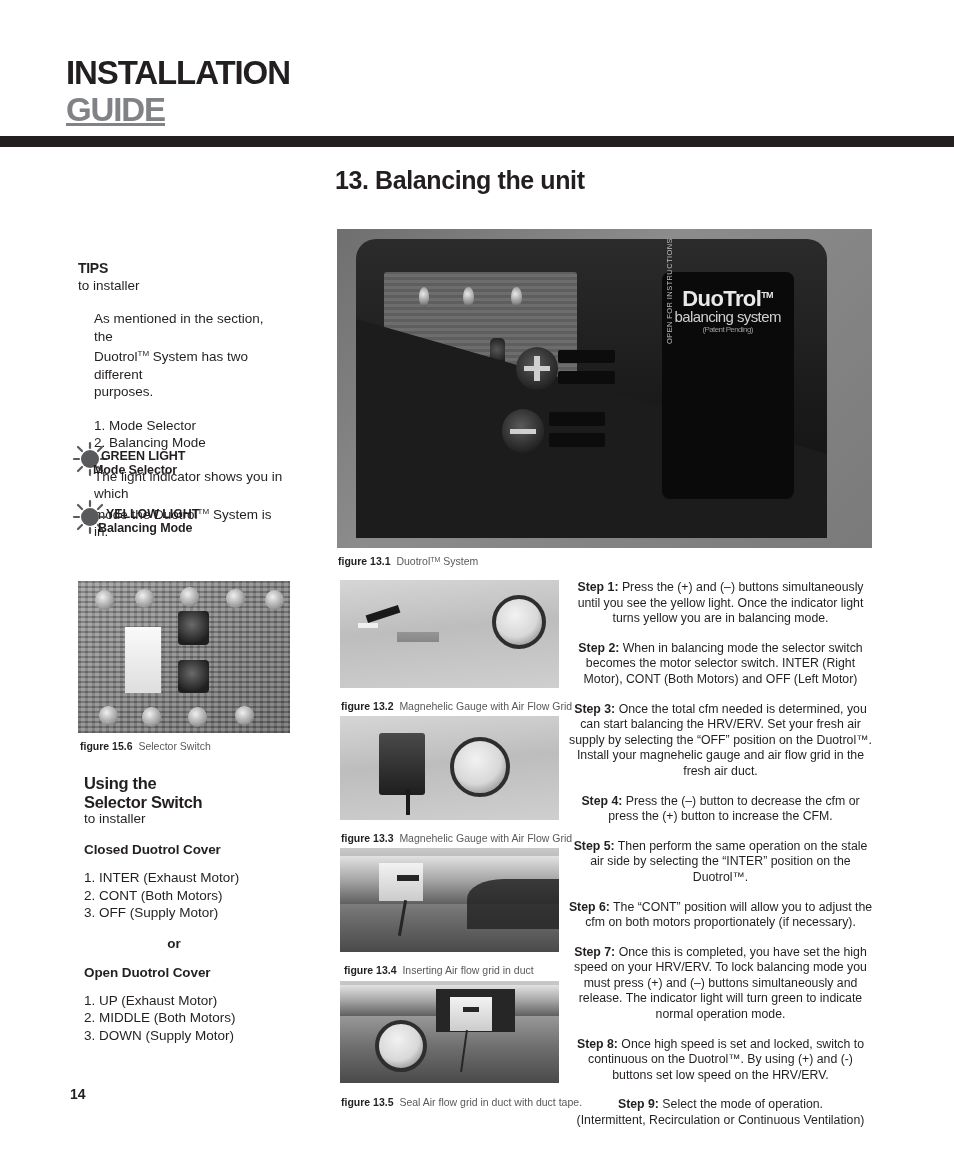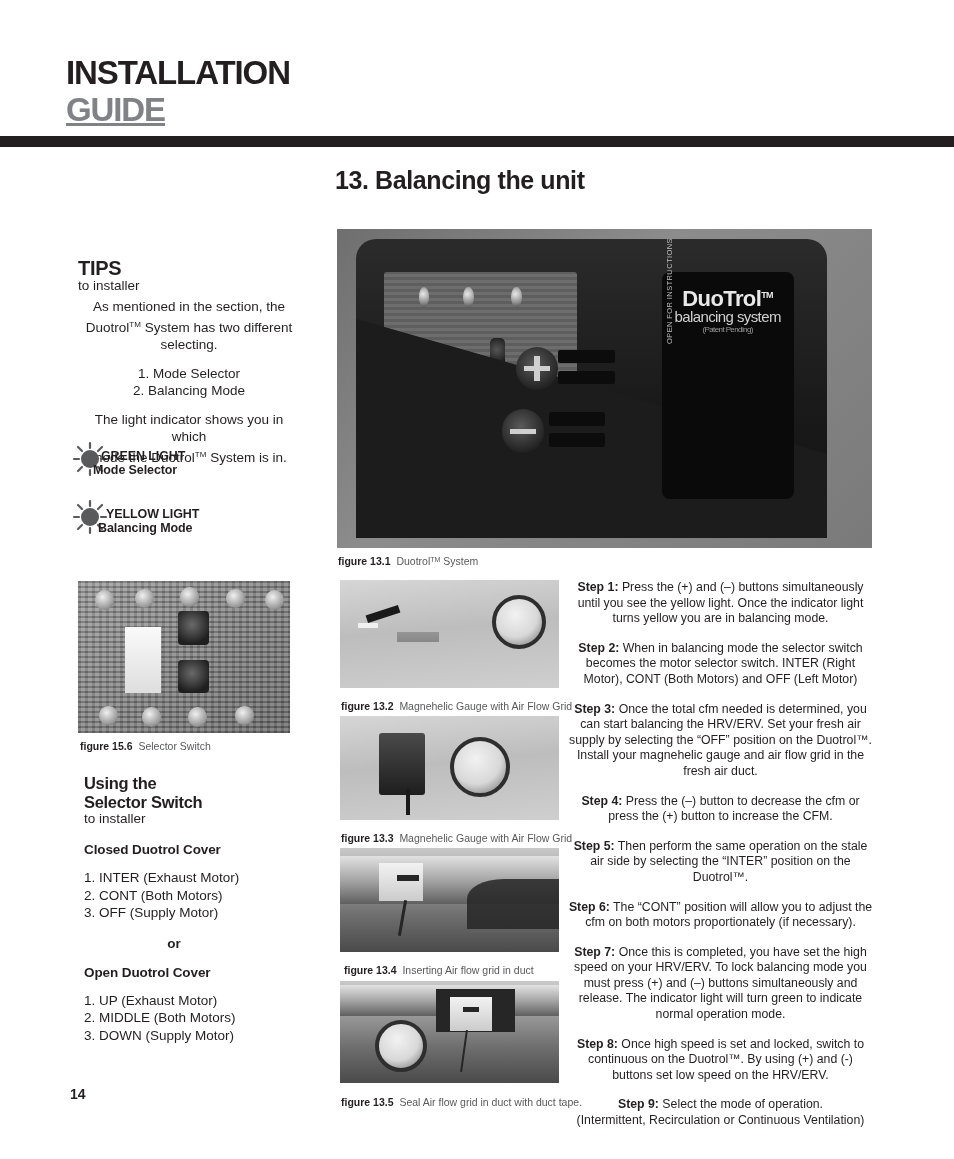--- a/index.html
+++ b/index.html
@@ -65,36 +65,35 @@
   }
 
   
   .col-left {
     position: absolute;
     left: 78px;
     top: 258px;
     width: 222px;
   }
   .tips-heading {
-    font-size: 20px;
+    font-size: 14px;
     font-weight: bold;
     letter-spacing: -0.3px;
     margin: 0 0 0 0;
     line-height: 20px;
   }
   .tips-sub {
     font-size: 13.5px;
     line-height: 16px;
     margin: 0 0 2px 0;
   }
   .body-text {
     font-size: 13.5px;
     line-height: 17.5px;
-    margin: 4px;
-    text-align: center;
+    margin: 16px;
   }
   .para-gap { margin-top: 11px; }
   .tiny-tm {
     font-size: 8px;
     vertical-align: 5px;
     letter-spacing: 0;
   }
 
   
   .light-block {
@@ -437,21 +436,21 @@
 
 <div class="page-title">13. Balancing the unit</div>
 
 <div class="col-left">
   <div class="tips-heading">TIPS</div>
   <div class="tips-sub">to installer</div>
 
   <p class="body-text">
     <span>As mentioned in the section, the</span><br>
     <span>Duotrol</span><span class="tiny-tm">TM</span><span> System has two different</span><br>
-    <span>selecting.</span>
+    <span>purposes.</span>
   </p>
 
   <p class="body-text para-gap">
     <span>1. Mode Selector</span><br>
     <span>2. Balancing Mode</span>
   </p>
 
   <p class="body-text para-gap">
     <span>The light indicator shows you in which</span><br>
     <span>mode the Duotrol</span><span class="tiny-tm">TM</span><span> System is in.</span>

